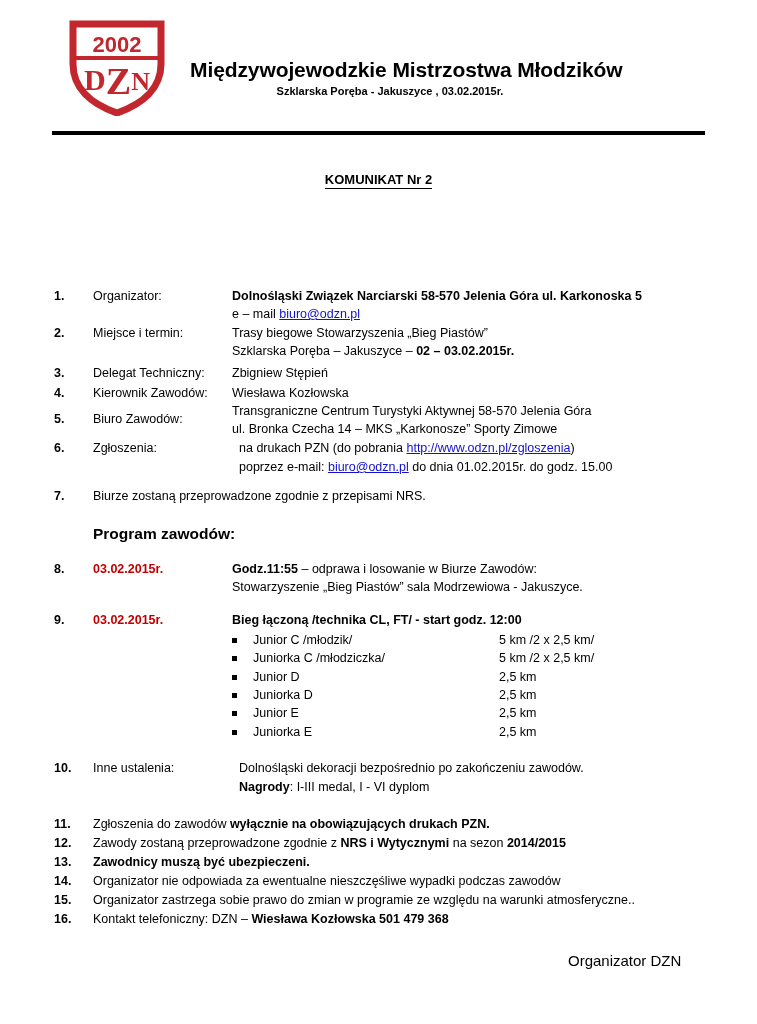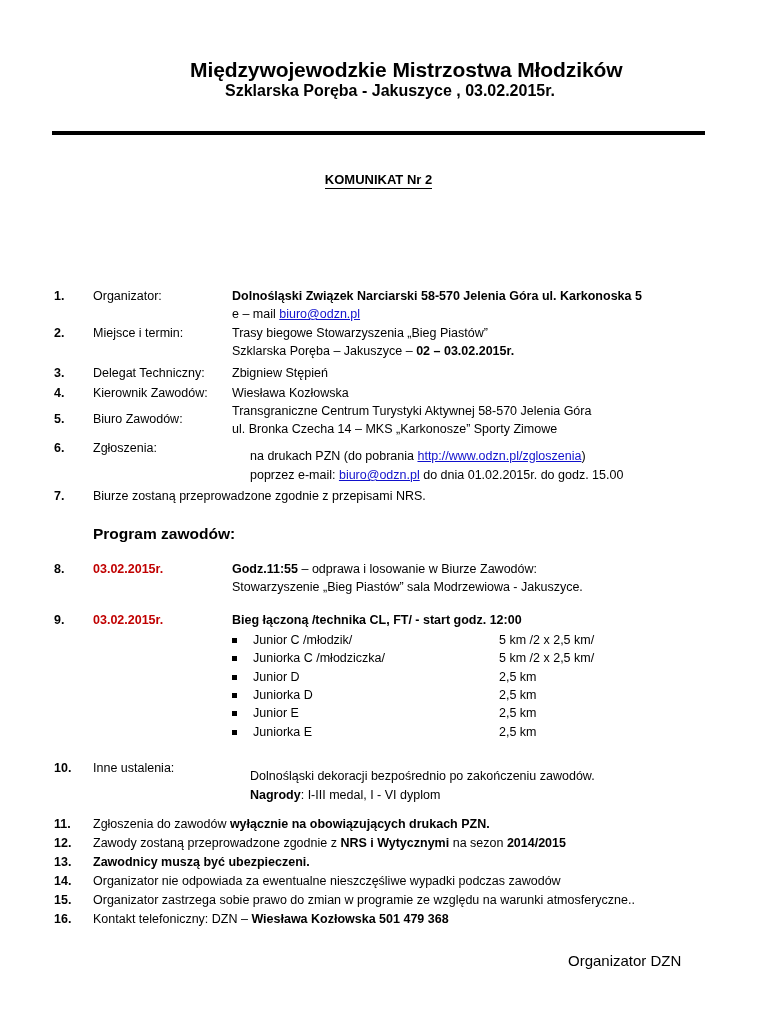--- a/index.html
+++ b/index.html
@@ -49,21 +49,21 @@
     letter-spacing: -0.1px;
     line-height: 20px;
     white-space: nowrap;
   }
   .title-sub {
     font-size: 12.5px;
     font-weight: bold;
     line-height: 19px;
   }
   .title-place {
-    font-size: 16px;
+    font-size: 11px;
     font-weight: bold;
     line-height: 22px;
     white-space: nowrap;
   }
 
   .rule {
     position: absolute;
     left: 52px;
     top: 131px;
     width: 653px;
@@ -129,22 +129,21 @@
     color: #C00000;
     font-weight: bold;
   }
   .value {
     position: absolute;
     left: 232px;
     font-size: 12.5px;
     white-space: nowrap;
   }
   .value.indent {
-    left: 250px;
-    margin-top: 8px;
+    left: 239px;
   }
   .wide {
     position: absolute;
     left: 93px;
     font-size: 12.5px;
     white-space: nowrap;
   }
   b { font-weight: bold; }
   .lnk {
     color: #1111CC;
@@ -196,20 +195,28 @@
     white-space: nowrap;
   }
 </style>
 </head>
 <body>
 
 <div id="page">
 
   <div class="header">
 
+    <div class="logo-wrap">
+      <svg width="108" height="100" viewBox="0 0 108 100" xmlns="http://www.w3.org/2000/svg">
+        <path d="M10 8 H98 V48 C98 72 80 88 54 97 C28 88 10 72 10 48 Z" fill="#ffffff" stroke="#C1272D" stroke-width="7"></path>
+        <line x1="13" y1="42" x2="95" y2="42" stroke="#C1272D" stroke-width="4"></line>
+        <text x="54" y="36" font-family="'Liberation Sans', sans-serif" font-size="22" font-weight="bold" fill="#C1272D" text-anchor="middle">2002</text>
+        <text x="54" y="74" font-family="'Liberation Serif', serif" font-size="30" font-weight="bold" fill="#C1272D" text-anchor="middle">D<tspan font-size="38" dy="4">Z</tspan><tspan font-size="26" dy="-4">N</tspan></text>
+      </svg>
+    </div>
 
     <div class="header-titles">
       <div class="title-main">Międzywojewodzkie Mistrzostwa Młodzików</div>
       <div class="title-place">Szklarska Poręba - Jakuszyce , 03.02.2015r.</div>
     </div>
   </div>
 
   <div class="rule"></div>
 
   <div class="komunikat">

